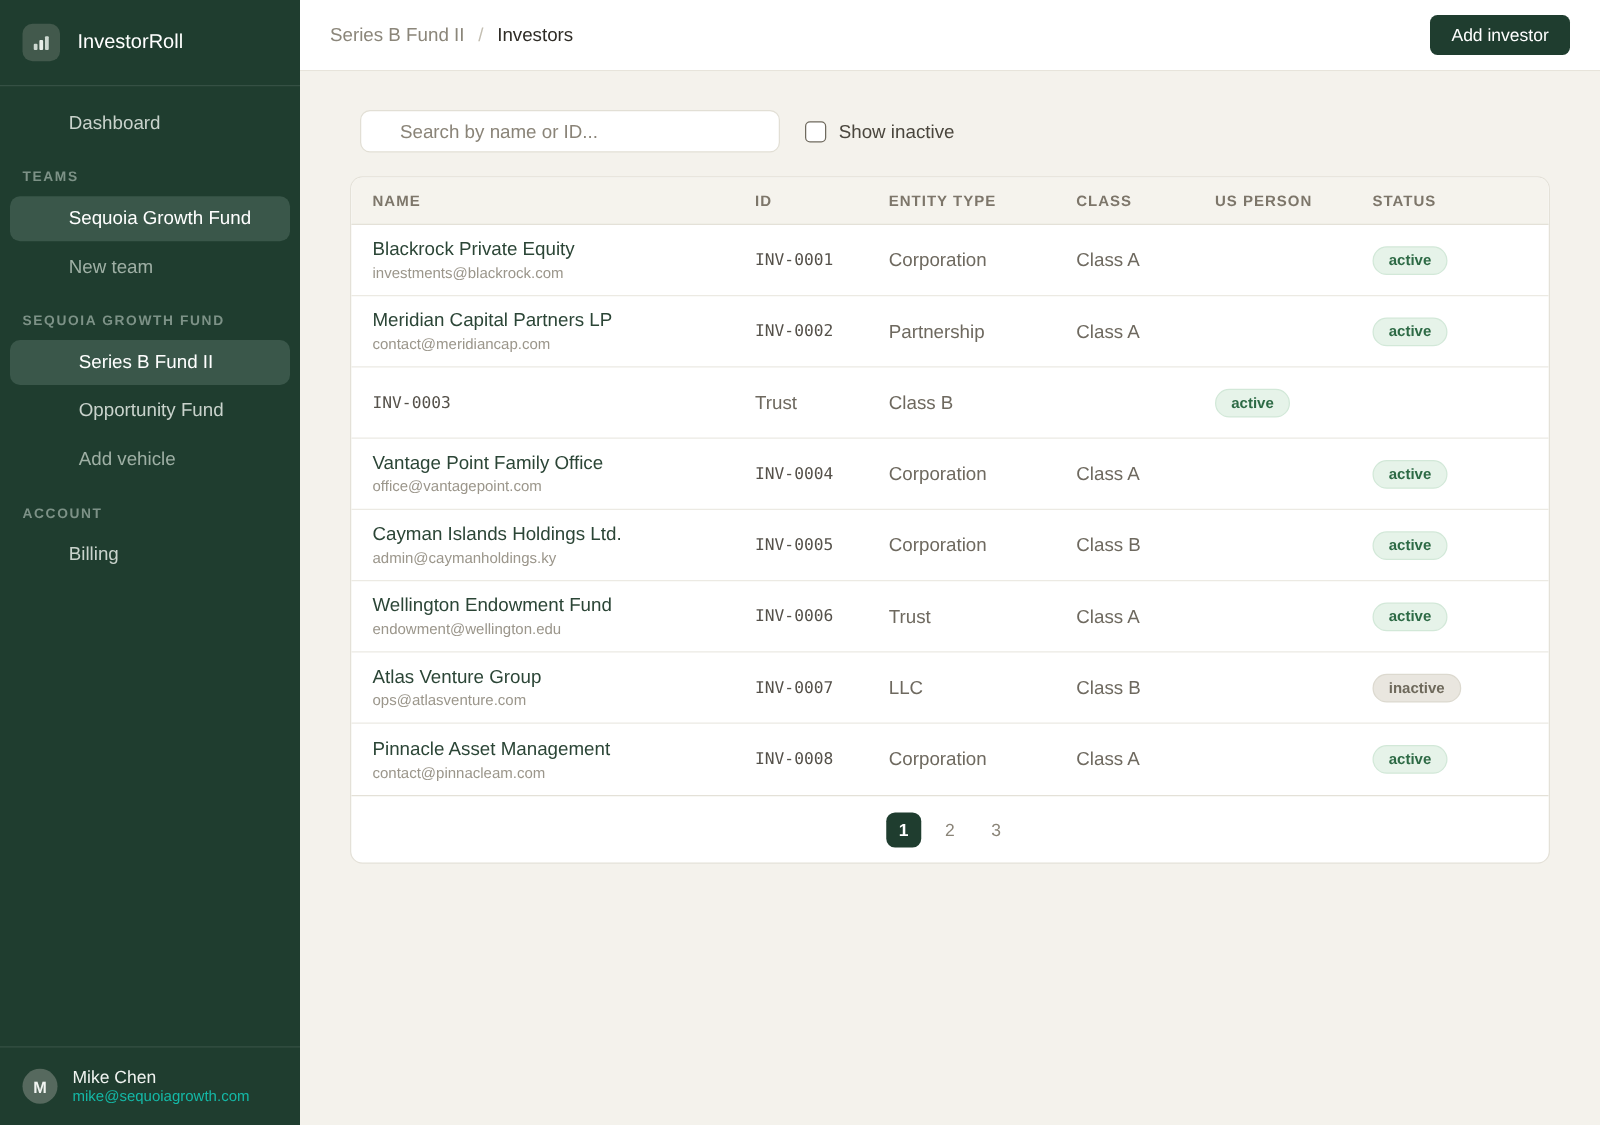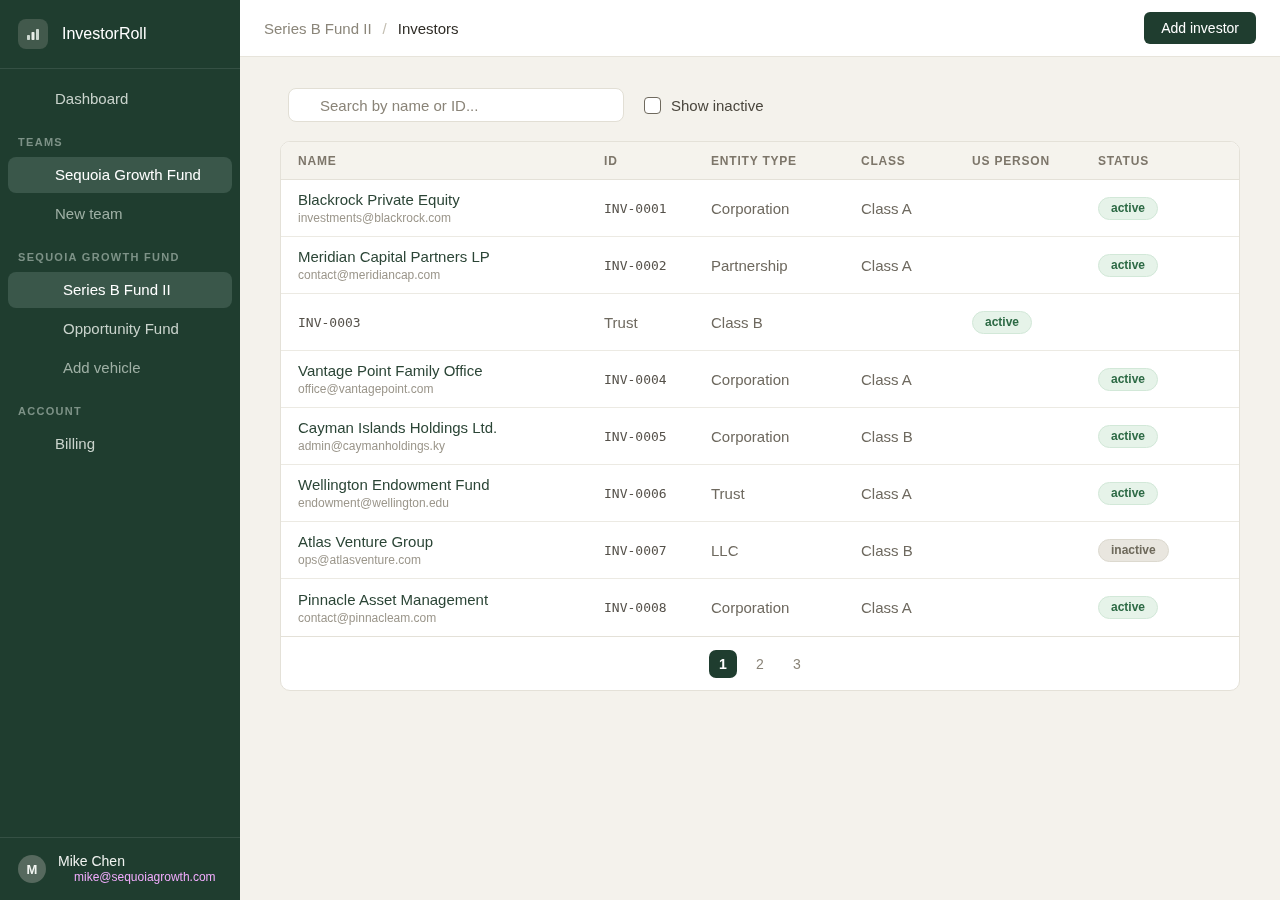--- a/index.html
+++ b/index.html
@@ -74,21 +74,21 @@
     padding:15px 18px;
     display:flex;align-items:center;gap:12px;
   }
   .avatar{
     width:28px;height:28px;border-radius:50%;
     background:#56695e;color:#f2f5f2;
     display:flex;align-items:center;justify-content:center;
     font-size:13px;font-weight:600;flex:none;
   }
   .user-name{font-size:14px;color:#f0f3f0;line-height:17px;}
-  .user-email{font-size:12px;color:#f0abfc;line-height:15px;margin-left:16px;}
+  .user-email{font-size:12px;color:#14b8a6;line-height:15px;}
 
   
   .main{flex:1;display:flex;flex-direction:column;min-width:0;}
   .topbar{
     height:57px;background:#ffffff;
     border-bottom:1px solid var(--header-border);
     display:flex;align-items:center;justify-content:space-between;
     padding:0 24px;flex:none;
   }
   .breadcrumb{display:flex;align-items:center;font-size:15px;}

